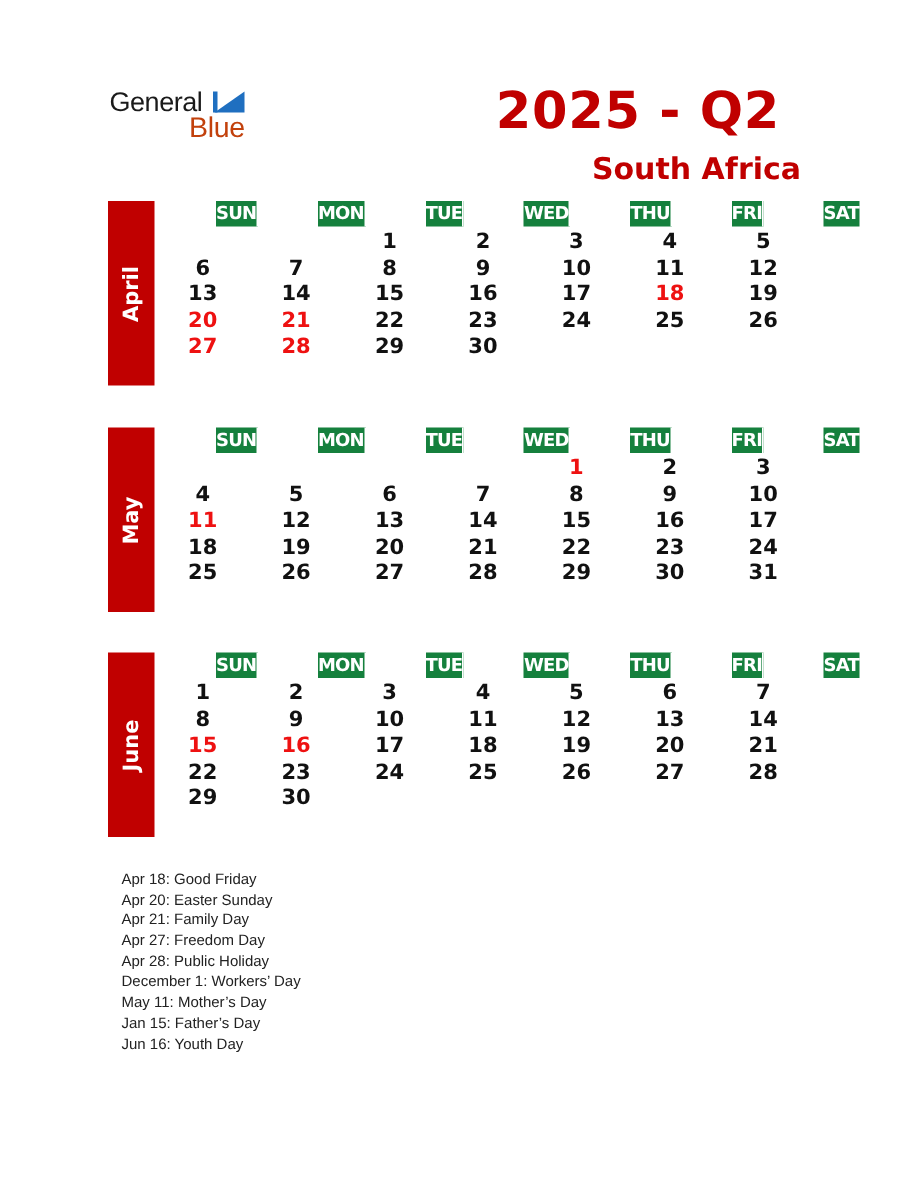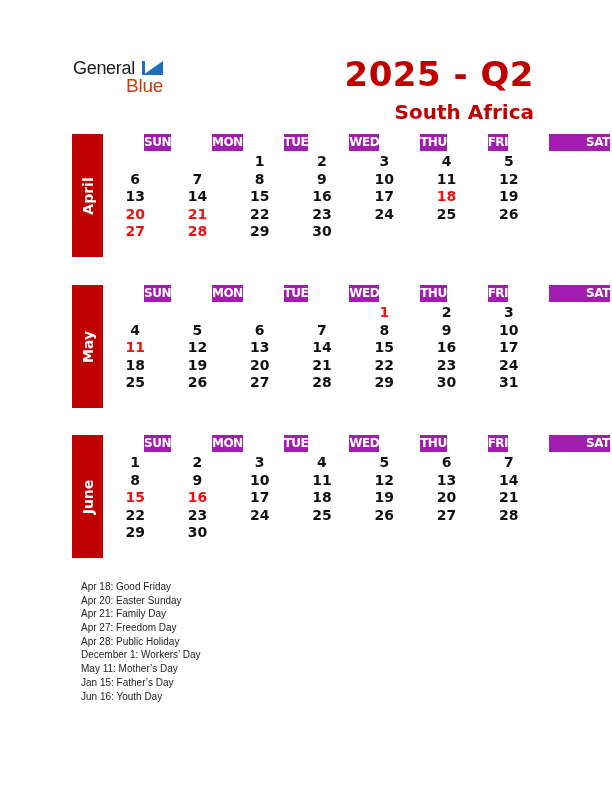--- a/index.html
+++ b/index.html
@@ -7,31 +7,31 @@
     width: 612px; height: 792px; background: #ffffff; position: relative;
     font-family: "DejaVu Sans", sans-serif; overflow: hidden;
   }
   .logo { position: absolute; left: 73px; top: 58px; width: 100px; height: 40px; }
   .logo .general { position: absolute; left: 0; top: 0; font-family: "Liberation Sans", sans-serif; font-size: 18px; color: #1a1a1a; letter-spacing: -0.3px; }
   .logo .blue { position: absolute; left: 53px; top: 17px; font-family: "Liberation Sans", sans-serif; font-size: 19px; color: #c2410c; letter-spacing: -0.2px; }
   .logo .tri { position: absolute; left: 70px; top: 3px; width: 0; height: 0;
     border-left: 20px solid transparent; border-bottom: 14px solid #1f6fc0; }
   .logo .tri-bar { position: absolute; left: 69px; top: 3px; width: 3px; height: 14px; background: #1f6fc0; }
 
-  .title { position: absolute; right: 78px; top: 54px; font-family: "DejaVu Sans", sans-serif; font-weight: bold; font-size: 34px; color: #c00000; letter-spacing: 0.5px; }
+  .title { position: absolute; right: 92px; top: 54px; font-family: "DejaVu Sans", sans-serif; font-weight: bold; font-size: 34px; color: #c00000; letter-spacing: 0.5px; }
   .subtitle { position: absolute; right: 78px; top: 100px; font-family: "DejaVu Sans", sans-serif; font-weight: bold; font-size: 20px; color: #c00000; text-align: right; }
 
   .month { position: absolute; left: 72px; width: 468px; height: 123px; }
   .month .band { position: absolute; left: 0; top: 0; width: 31px; height: 123px; background: #c00000; }
   .month .band span { position: absolute; left: 50%; top: 50%; transform: translate(-50%, -50%) rotate(-90deg);
     color: #ffffff; font-weight: bold; font-size: 14px; white-space: nowrap; font-family: "DejaVu Sans", sans-serif; }
   .month .head { position: absolute; left: 32px; top: 0; width: 436px; height: 17px; display: flex; }
-  .month .head div { flex: 1; background: #a21caf; color: #fff; font-weight: bold; font-size: 12px; text-align: center; line-height: 17px;
+  .month .head div { flex: 1; background: #15803d; color: #fff; font-weight: bold; font-size: 12px; text-align: center; line-height: 17px;
     border-right: 1px solid #fff; font-family: "DejaVu Sans", sans-serif; letter-spacing: -0.5px; margin-left: 40px; }
-  .month .head div:last-child { border-right: none; padding-left: 37px; }
+  .month .head div:last-child { border-right: none; }
   .month .grid { position: absolute; left: 32px; top: 19px; width: 436px; }
   .month .row { display: flex; height: 17.5px; }
   .month .row div { flex: 1; text-align: center; font-weight: bold; font-size: 14px; color: #111; line-height: 17.5px; font-family: "DejaVu Sans", sans-serif; }
   .month .row div.hol { color: #ee1111; }
 
   .notes { position: absolute; left: 81px; top: 580px; font-family: "Liberation Sans", sans-serif; font-size: 10px; color: #222; }
   .notes div { height: 13.7px; line-height: 13.7px; }
 </style>
 </head>
 <body>

